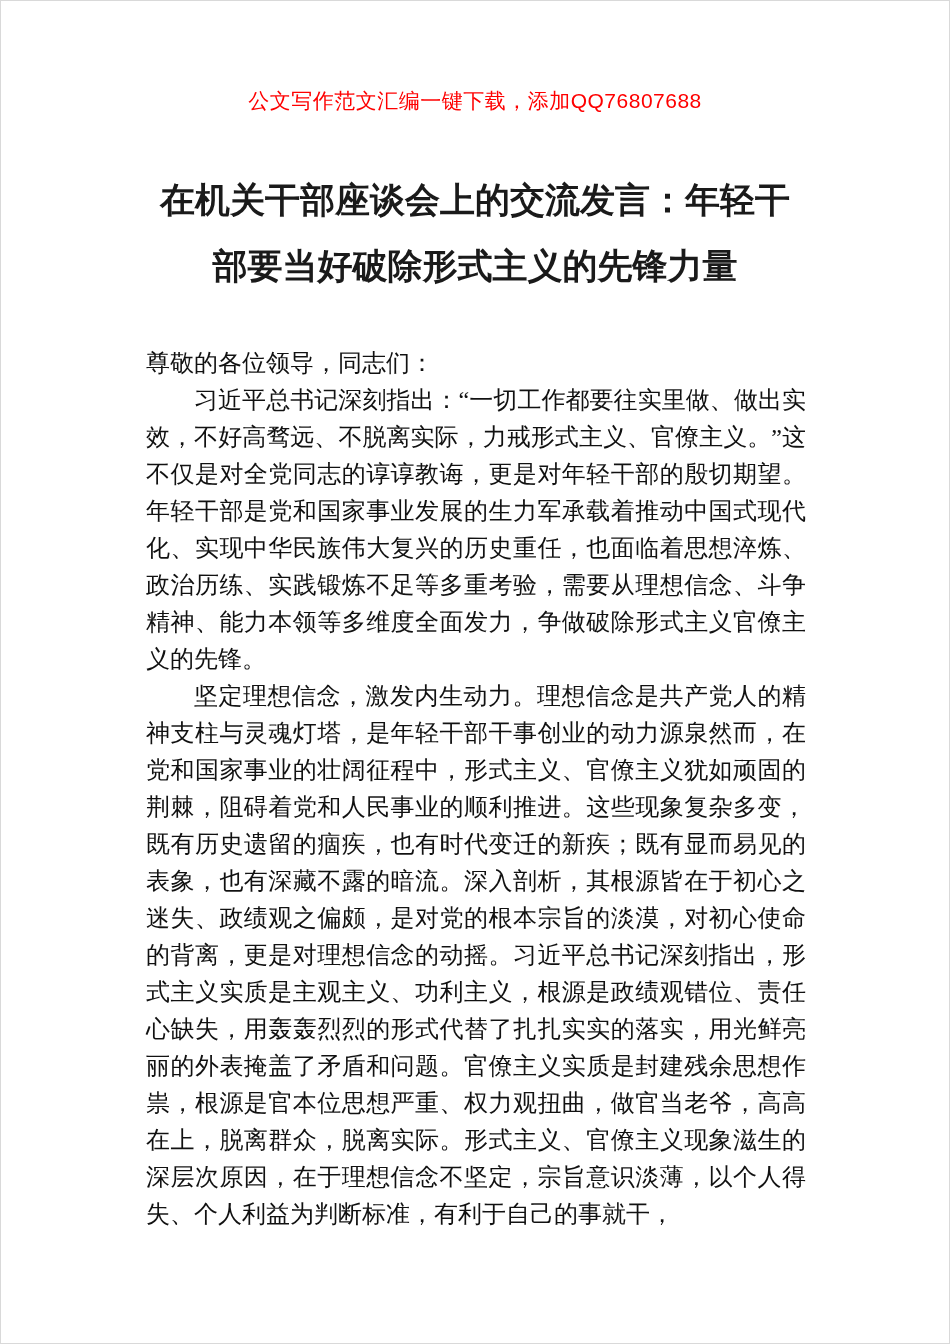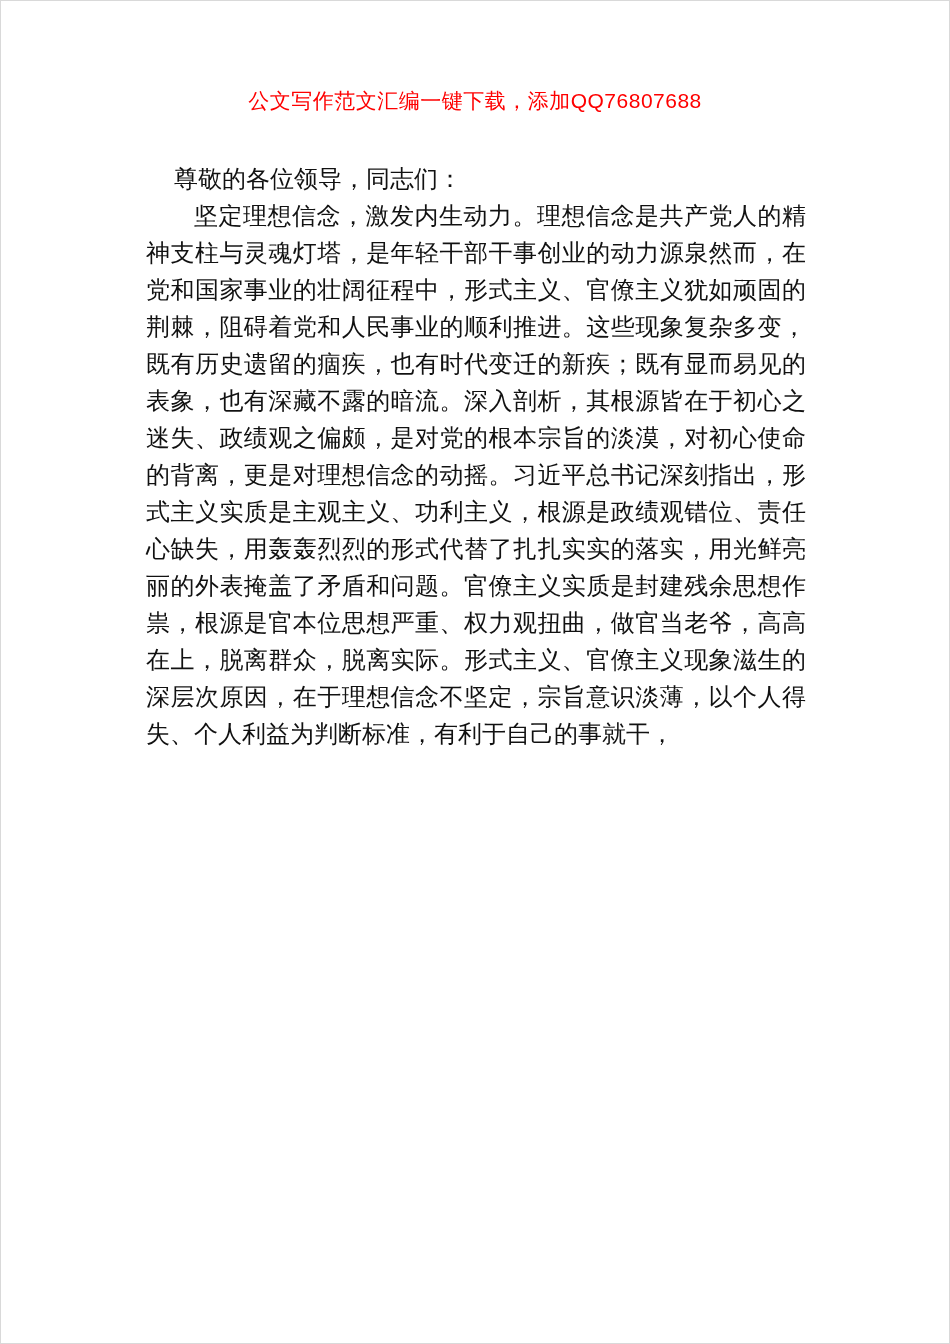--- a/index.html
+++ b/index.html
@@ -41,29 +41,33 @@
     font-size: 24px;
     line-height: 37px;
     color: #111111;
     text-align: justify;
   }
   .body-text p[data-name="paragraph"] {
     text-indent: 2em;
   }
   .salutation {
     text-indent: 0;
-    margin-left: 28px;
   }
 </style>
 </head>
 <body>
 
 <div class="page" data-name="document-page">
 
   <div class="notice" data-name="header-notice" style="color:#fe0000;">公文写作范文汇编一键下载，添加QQ76807688</div>
 
+  <h1 class="doc-title" data-name="document-title">
+    <span data-name="document-title-line1" style="display:block;">在机关干部座谈会上的交流发言：年轻干</span>
+    <span data-name="document-title-line2" style="display:block;">部要当好破除形式主义的先锋力量</span>
+  </h1>
 
   <div class="body-text" data-name="document-body">
     <p class="salutation" data-name="salutation">尊敬的各位领导，同志们：</p>
+    <p data-name="paragraph">习近平总书记深刻指出：“一切工作都要往实里做、做出实效，不好高骛远、不脱离实际，力戒形式主义、官僚主义。”这不仅是对全党同志的谆谆教诲，更是对年轻干部的殷切期望。年轻干部是党和国家事业发展的生力军承载着推动中国式现代化、实现中华民族伟大复兴的历史重任，也面临着思想淬炼、政治历练、实践锻炼不足等多重考验，需要从理想信念、斗争精神、能力本领等多维度全面发力，争做破除形式主义官僚主义的先锋。</p>
     <p data-name="paragraph">坚定理想信念，激发内生动力。理想信念是共产党人的精神支柱与灵魂灯塔，是年轻干部干事创业的动力源泉然而，在党和国家事业的壮阔征程中，形式主义、官僚主义犹如顽固的荆棘，阻碍着党和人民事业的顺利推进。这些现象复杂多变，既有历史遗留的痼疾，也有时代变迁的新疾；既有显而易见的表象，也有深藏不露的暗流。深入剖析，其根源皆在于初心之迷失、政绩观之偏颇，是对党的根本宗旨的淡漠，对初心使命的背离，更是对理想信念的动摇。习近平总书记深刻指出，形式主义实质是主观主义、功利主义，根源是政绩观错位、责任心缺失，用轰轰烈烈的形式代替了扎扎实实的落实，用光鲜亮丽的外表掩盖了矛盾和问题。官僚主义实质是封建残余思想作祟，根源是官本位思想严重、权力观扭曲，做官当老爷，高高在上，脱离群众，脱离实际。形式主义、官僚主义现象滋生的深层次原因，在于理想信念不坚定，宗旨意识淡薄，以个人得失、个人利益为判断标准，有利于自己的事就干，</p>
   </div>
 
 </div>
 
 </body></html>

